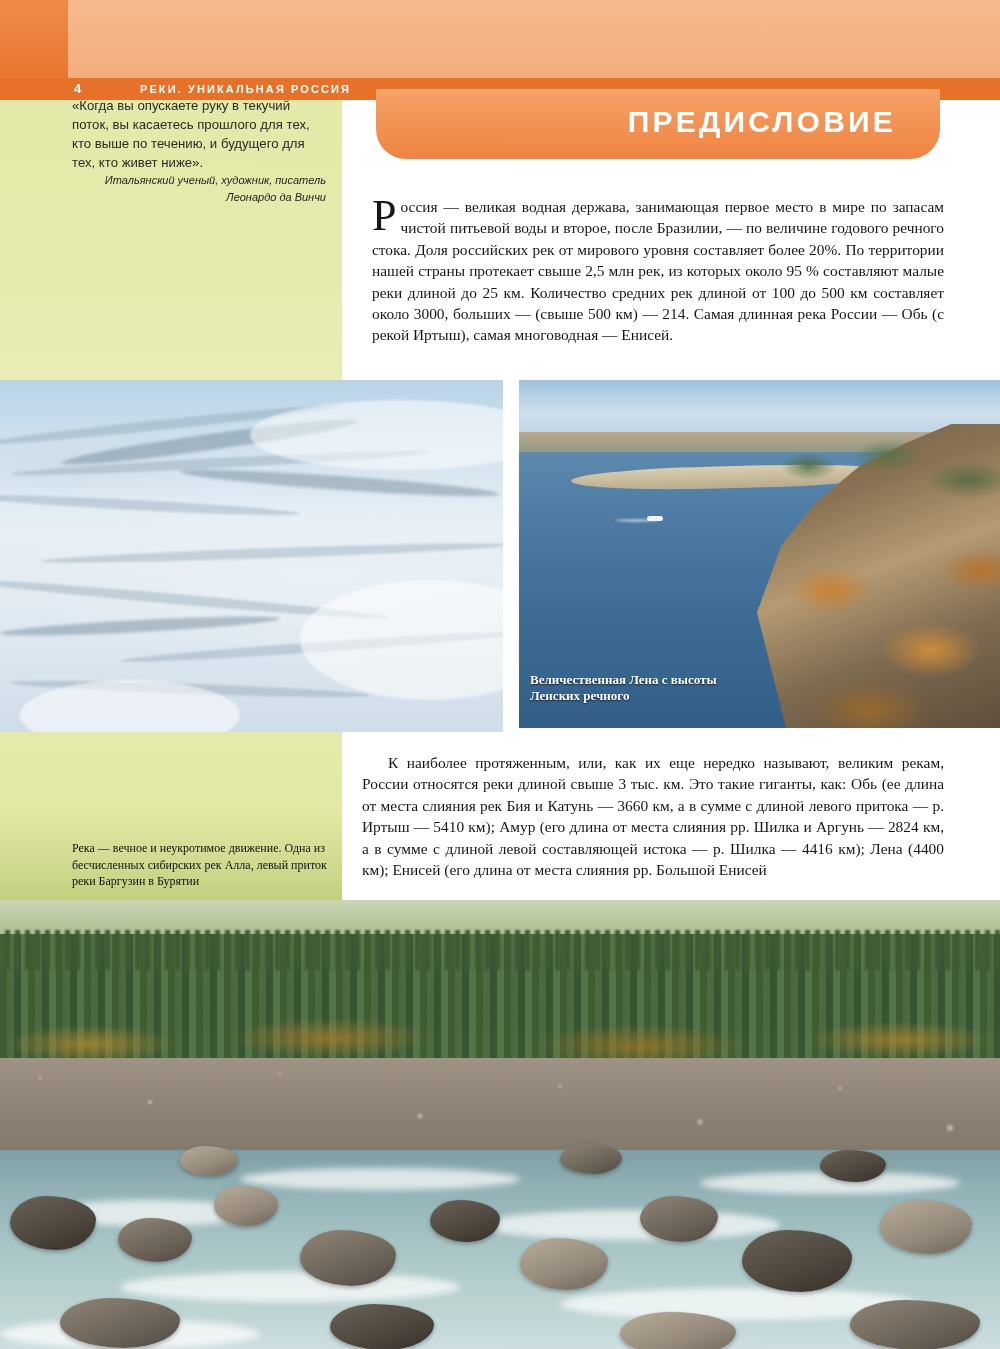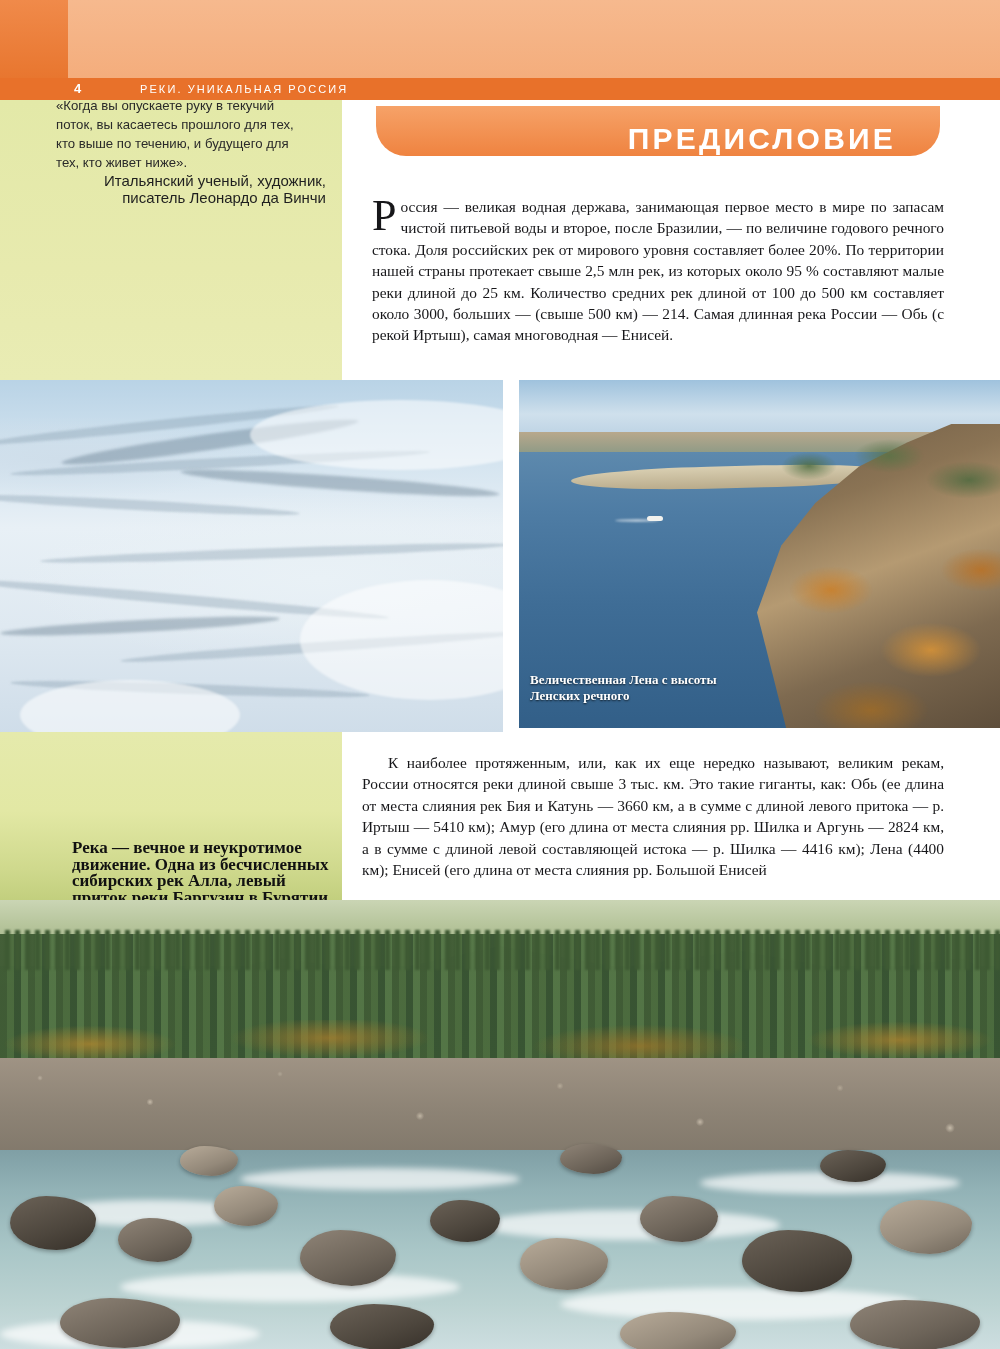--- a/index.html
+++ b/index.html
@@ -52,57 +52,58 @@
     font-size: 13px;
     letter-spacing: 0.5px;
   }
   .header-title {
     position: absolute;
     left: 140px; top: 78px;
     height: 28px;
     line-height: 22px;
     color: #ffffff;
     font-family: "Liberation Sans", sans-serif;
-    font-weight: normal;
+    font-weight: bold;
     font-size: 11px;
     letter-spacing: 2.1px;
   }
 
   
   .quote-panel {
     position: absolute;
     left: 0; top: 100px;
     width: 342px; height: 280px;
     background: linear-gradient(180deg, #e3e9a8 0%, #e7eaae 60%, #e9ecb4 100%);
   }
   .quote-text {
     position: absolute;
-    left: 56px; top: 96px;
+    left: 72px; top: 96px;
     width: 254px;
     font-family: "Liberation Sans", sans-serif;
     font-size: 13.2px;
     line-height: 19px;
     color: #2a2a2a;
   }
   .quote-attrib {
     position: absolute;
     left: 72px; top: 172px;
     width: 254px;
     text-align: right;
     font-family: "Liberation Sans", sans-serif;
-    font-size: 15px;
+    font-style: italic;
+    font-size: 11px;
     line-height: 17px;
     color: #1f1f1f;
   }
 
   
   .title-tab {
     position: absolute;
-    left: 376px; top: 106px;
-    width: 564px; height: 50px;
+    left: 376px; top: 89px;
+    width: 564px; height: 70px;
     background: linear-gradient(180deg, #f6a268 0%, #ef8340 100%);
     border-bottom-left-radius: 30px;
     border-bottom-right-radius: 30px;
   }
   .title-tab-text {
     position: absolute;
     right: 44px; top: 0; height: 62px;
     line-height: 66px;
     color: #ffffff;
     font-family: "Liberation Sans", sans-serif;
@@ -271,22 +272,22 @@
     font-weight: bold;
     font-size: 13.2px;
     line-height: 16.5px;
     color: #111111;
   }
   .caption-b {
     position: absolute;
     left: 72px; top: 840px;
     width: 262px;
     font-family: "Liberation Serif", serif;
-    font-weight: bold;
-    font-size: 17px;
+    font-weight: normal;
+    font-size: 12px;
     line-height: 16.5px;
     color: #111111;
   }
 
   
   .body-col-bottom {
     position: absolute;
     left: 362px; top: 752px;
     width: 582px;
     font-size: 15.4px;

